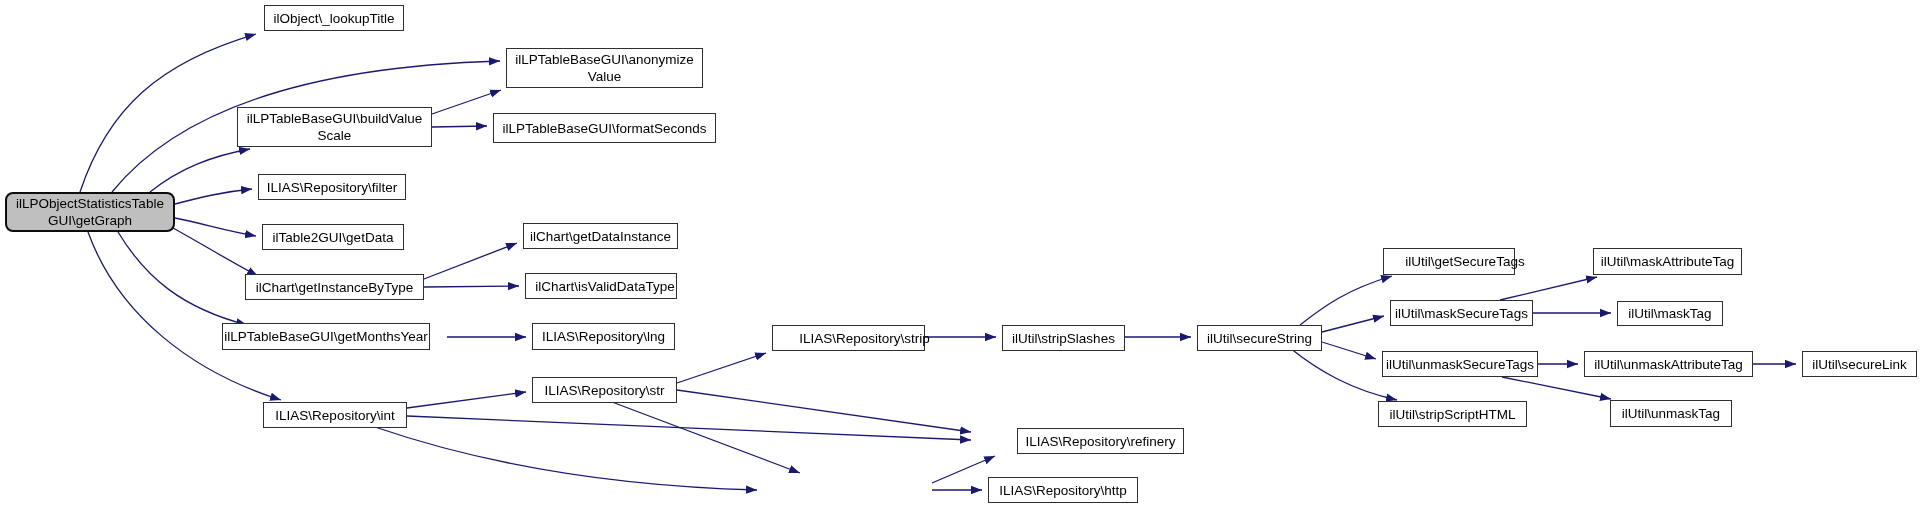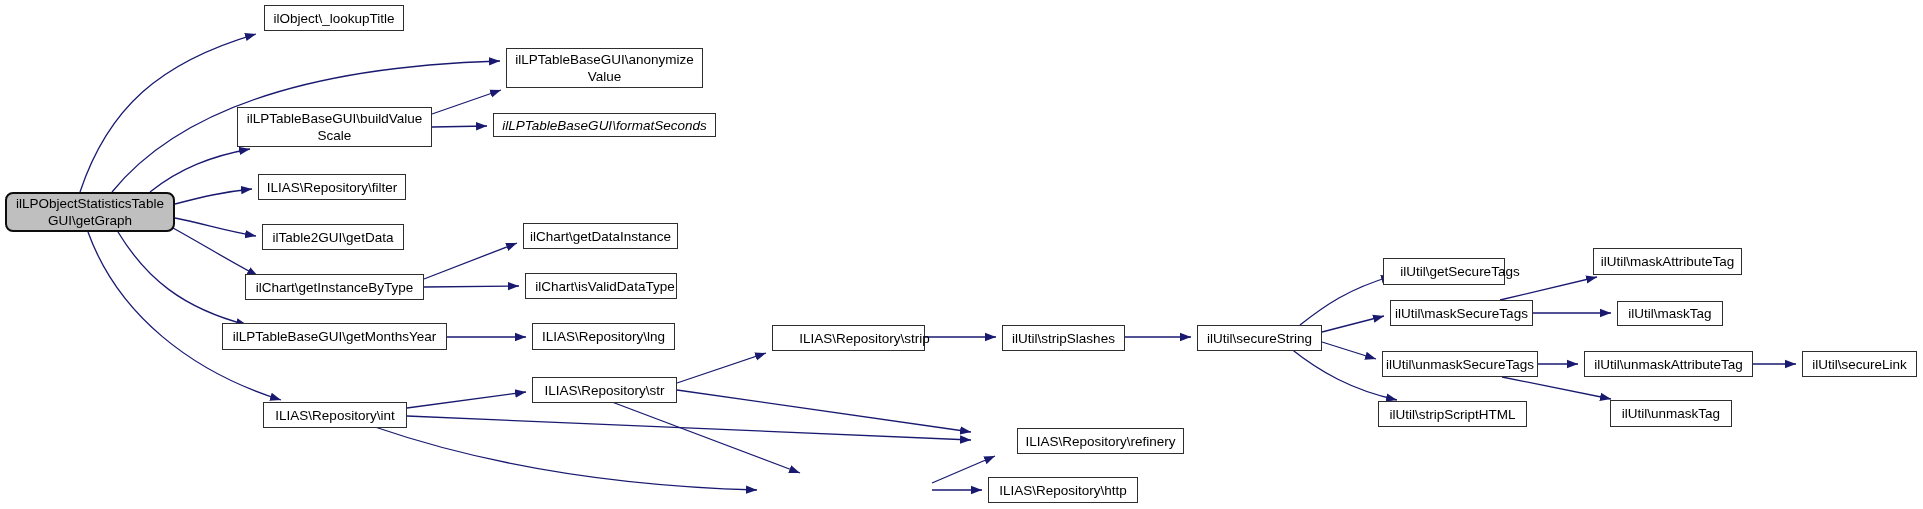--- a/index.html
+++ b/index.html
@@ -78,37 +78,37 @@
       </g>
   </svg>
   <div id="node-layer">
       <div class="node root" style="left: 5px; top: 192px; width: 170px; height: 40px; border-radius: 8px;">ilLPObjectStatisticsTable
 GUI\getGraph</div>
       <div class="node" style="left: 264px; top: 5px; width: 140px; height: 26px;">ilObject\_lookupTitle</div>
       <div class="node" style="left: 506px; top: 48px; width: 197px; height: 40px;">ilLPTableBaseGUI\anonymize
 Value</div>
       <div class="node" style="left: 237px; top: 107px; width: 195px; height: 40px;">ilLPTableBaseGUI\buildValue
 Scale</div>
-      <div class="node" style="left: 493px; top: 113px; width: 223px; height: 24px; font-style: italic;">ilLPTableBaseGUI\formatSeconds</div>
+      <div class="node" style="left: 493px; top: 113px; width: 223px; height: 30px;">ilLPTableBaseGUI\formatSeconds</div>
       <div class="node" style="left: 258px; top: 174px; width: 148px; height: 26px;">ILIAS\Repository\filter</div>
       <div class="node" style="left: 262px; top: 224px; width: 142px; height: 26px;">ilTable2GUI\getData</div>
       <div class="node" style="left: 523px; top: 223px; width: 155px; height: 26px;">ilChart\getDataInstance</div>
       <div class="node" style="left: 245px; top: 274px; width: 179px; height: 26px;">ilChart\getInstanceByType</div>
       <div class="node" style="left: 525px; top: 273px; width: 152px; height: 26px; padding-left: 8px;">ilChart\isValidDataType</div>
-      <div class="node" style="left: 222px; top: 323px; width: 225px; height: 27px;">ilLPTableBaseGUI\getMonthsYear</div>
+      <div class="node" style="left: 222px; top: 323px; width: 208px; height: 27px;">ilLPTableBaseGUI\getMonthsYear</div>
       <div class="node" style="left: 532px; top: 323px; width: 143px; height: 27px;">ILIAS\Repository\lng</div>
       <div class="node" style="left: 772px; top: 325px; width: 153px; height: 26px; padding-left: 32px;">ILIAS\Repository\strip</div>
       <div class="node" style="left: 1002px; top: 325px; width: 123px; height: 26px;">ilUtil\stripSlashes</div>
       <div class="node" style="left: 1197px; top: 325px; width: 125px; height: 26px;">ilUtil\secureString</div>
       <div class="node" style="left: 532px; top: 377px; width: 145px; height: 26px;">ILIAS\Repository\str</div>
       <div class="node" style="left: 263px; top: 402px; width: 144px; height: 26px;">ILIAS\Repository\int</div>
       <div class="node" style="left: 978px; top: 428px; width: 167px; height: 26px; margin-left: 39px;">ILIAS\Repository\refinery</div>
       <div class="node" style="left: 763px; top: 477px; width: 169px; height: 26px; margin-top: 42px;">ILIAS\Repository\isArray</div>
       <div class="node" style="left: 988px; top: 477px; width: 150px; height: 26px;">ILIAS\Repository\http</div>
-      <div class="node" style="left: 1383px; top: 258px; width: 122px; height: 27px; padding-left: 32px;">ilUtil\getSecureTags</div>
+      <div class="node" style="left: 1383px; top: 248px; width: 132px; height: 27px; padding-left: 32px;">ilUtil\getSecureTags</div>
       <div class="node" style="left: 1593px; top: 248px; width: 149px; height: 27px;">ilUtil\maskAttributeTag</div>
       <div class="node" style="left: 1390px; top: 300px; width: 143px; height: 26px;">ilUtil\maskSecureTags</div>
       <div class="node" style="left: 1617px; top: 301px; width: 106px; height: 25px; text-align: center;">ilUtil\maskTag</div>
       <div class="node" style="left: 1382px; top: 351px; width: 156px; height: 26px;">ilUtil\unmaskSecureTags</div>
       <div class="node" style="left: 1584px; top: 351px; width: 169px; height: 26px;">ilUtil\unmaskAttributeTag</div>
       <div class="node" style="left: 1802px; top: 351px; width: 115px; height: 26px;">ilUtil\secureLink</div>
       <div class="node" style="left: 1378px; top: 401px; width: 149px; height: 26px;">ilUtil\stripScriptHTML</div>
       <div class="node" style="left: 1610px; top: 400px; width: 122px; height: 27px;">ilUtil\unmaskTag</div>
     </div>
 </div>

